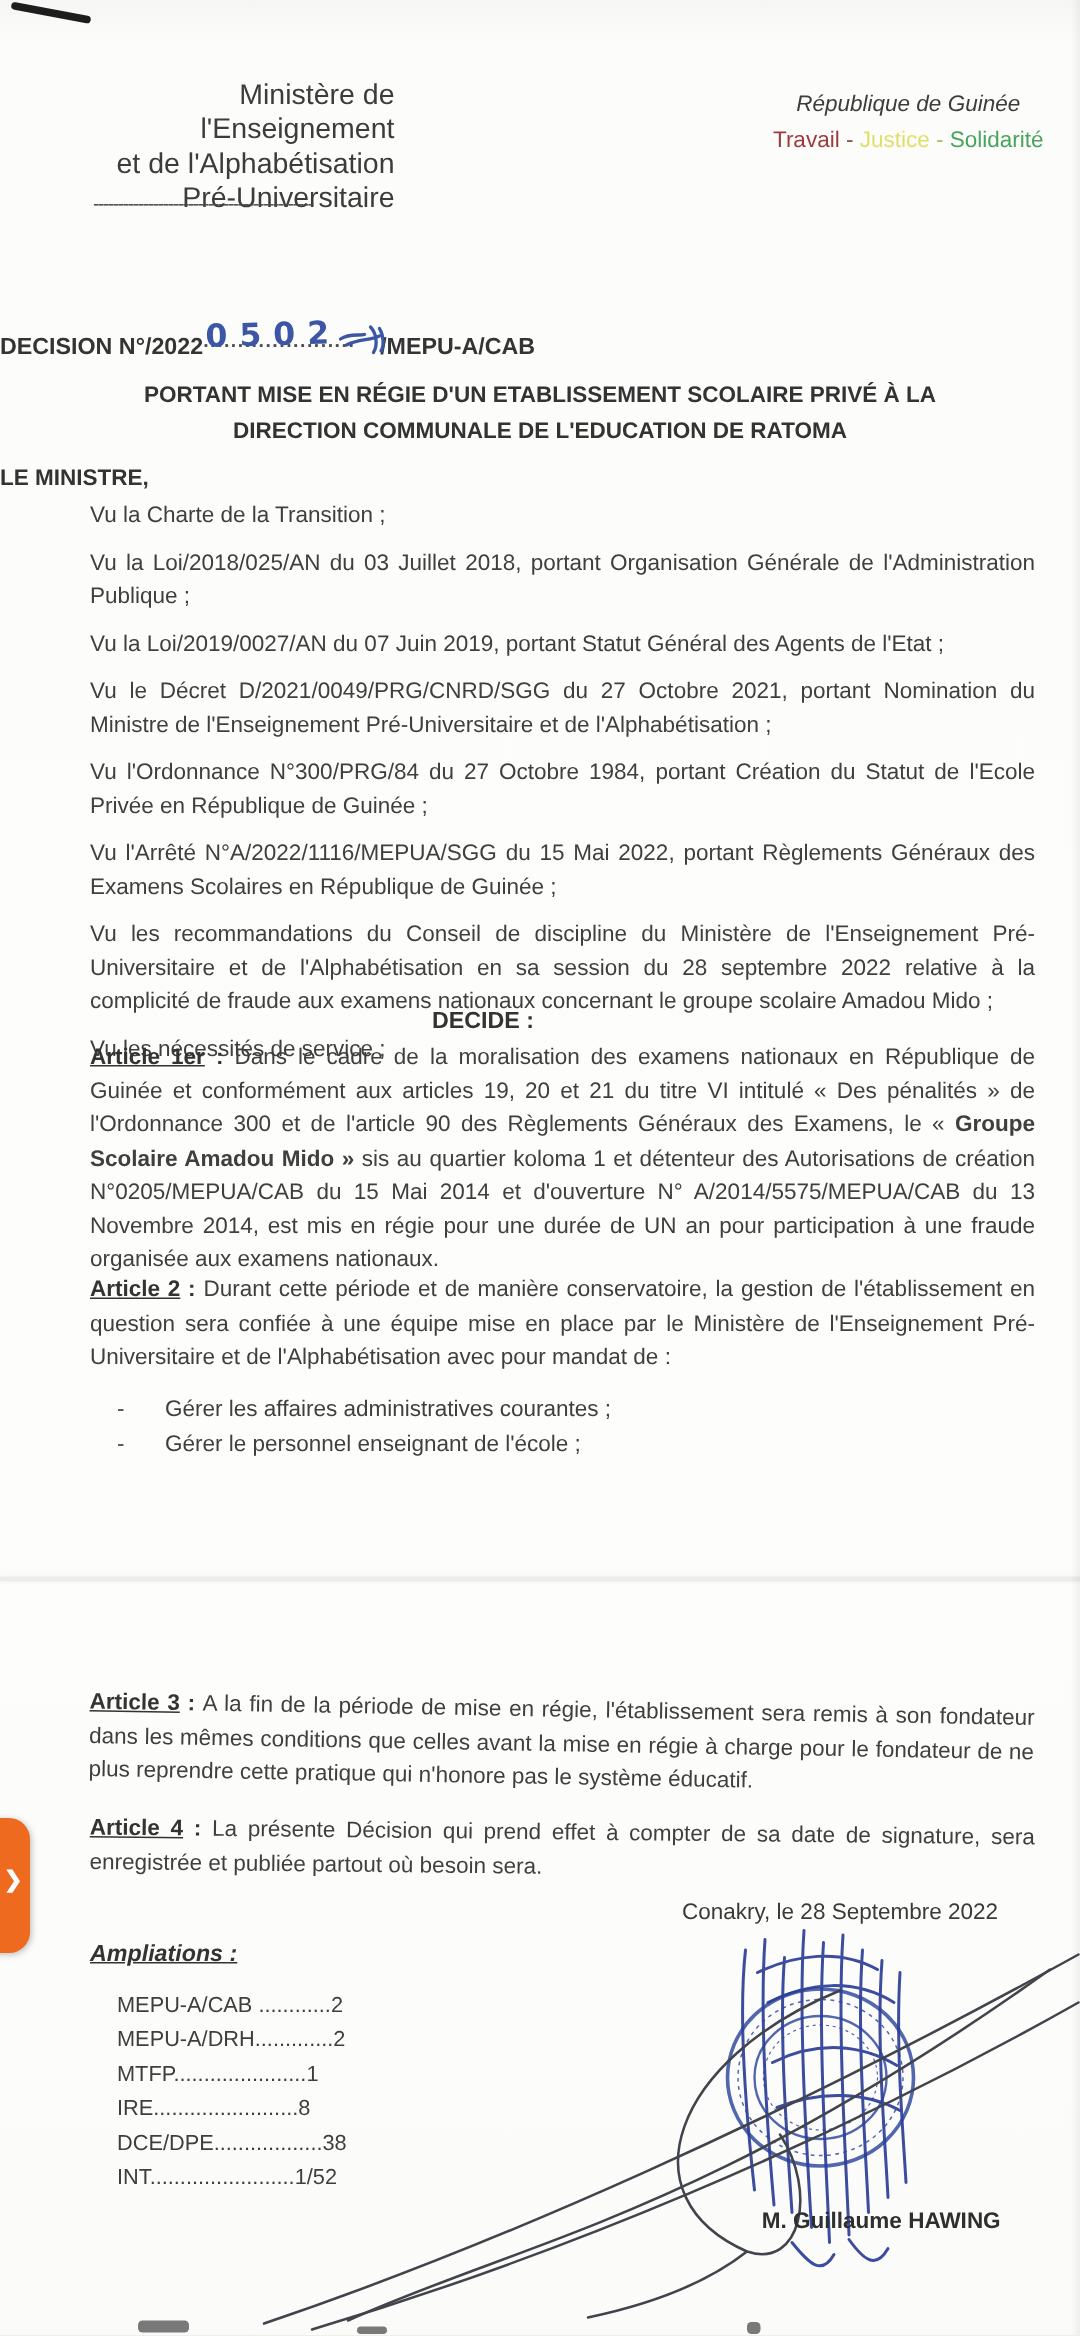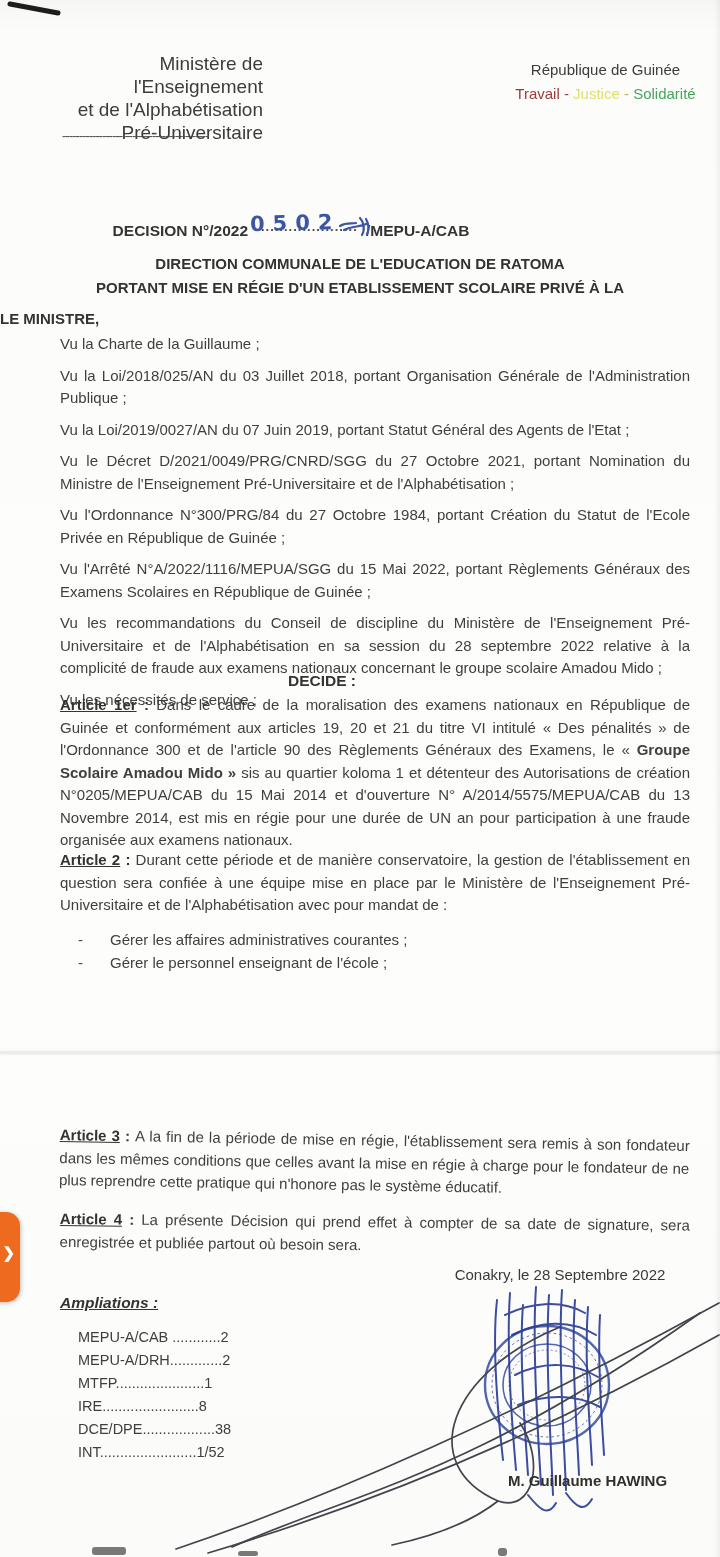--- a/index.html
+++ b/index.html
@@ -12,21 +12,21 @@
   .page::after{ 
     content:"";position:absolute;top:0;right:0;width:6px;height:100%;
     background:linear-gradient(90deg,rgba(0,0,0,0) 0%,rgba(0,0,0,.05) 100%);
   }
   .abs{position:absolute;}
   .bold{font-weight:bold;}
   .hdr-left{left:58px;top:52px;width:205px;text-align:right;font-size:19px;line-height:23px;color:#3c3c3c;}
   .hdr-dashes{left:62px;top:128px;width:185px;overflow:hidden;white-space:nowrap;font-size:13px;letter-spacing:-1px;color:#4a4a4a;}
   .hdr-right{left:498px;top:58px;width:215px;text-align:center;font-size:15px;line-height:24px;}
   .motto{font-size:15px;}
-  .title-line{left:0;top:218px;width:582px;text-align:center;font-size:15.5px;font-weight:bold;color:#343434;}
+  .title-line{left:0;top:218px;width:582px;text-align:left;font-size:15.5px;font-weight:bold;color:#343434;}
   .hw-wrap{position:relative;display:inline-block;width:118px;height:22px;vertical-align:-4px;}
   .hw-dots{position:absolute;left:0;top:1px;width:118px;overflow:hidden;white-space:nowrap;
     font-size:13px;letter-spacing:1px;color:#4e4e4e;font-weight:bold;}
   .hw-num{position:absolute;left:2px;top:-7px;font-size:21px;letter-spacing:8px;color:#3c55a5;
     font-weight:bold;transform:rotate(-1.5deg);font-family:"DejaVu Sans",sans-serif;}
   .hw-scribble{position:absolute;right:-6px;top:-4px;}
   .subject{left:50px;top:252px;width:620px;text-align:center;font-size:15px;font-weight:bold;line-height:24px;color:#333;}
   .minister{left:0;top:310px;width:720px;text-align:left;font-size:15px;font-weight:bold;color:#333;}
   .visas{left:60px;top:333px;width:630px;}
   .visas p{margin:0 0 9px 0;font-size:15px;line-height:22.5px;text-align:justify;}
@@ -64,45 +64,45 @@
   </svg>
 
   <div class="abs hdr-left">
     <div>Ministère de l'Enseignement</div>
     <div>et de l'Alphabétisation</div>
     <div>Pré-Universitaire</div>
   </div>
   <div class="abs hdr-dashes">--------------------------------------------</div>
 
   <div class="abs hdr-right">
-    <div style="color:#3c3c3c;">République de Guinée</div>
+    <div style="color:#3c3c3c;font-style:italic;">République de Guinée</div>
     <div class="motto">
       <span style="color: rgb(156, 58, 60);">Travail</span><span style="color:#8a4a4a;"> - </span><span style="color: rgb(223, 224, 108);">Justice</span><span style="color:#b9b95a;"> - </span><span style="color: rgb(71, 164, 90);">Solidarité</span>
     </div>
   </div>
 
   <div class="abs title-line">
     <span>DECISION N°/2022</span><span class="hw-wrap">
       <span class="hw-dots">......................</span>
       <span class="hw-num">0502</span>
       <svg class="hw-scribble" width="34" height="26" viewBox="0 0 34 26">
         <path d="M2,12 C8,8 14,10 18,9 M6,16 C14,12 22,13 28,10 M22,4 C26,8 27,16 24,21 M28,5 C31,10 31,17 29,20" stroke="#3c55a5" stroke-width="2.2" fill="none" stroke-linecap="round"></path>
       </svg>
     </span><span>/MEPU-A/CAB</span>
   </div>
 
   <div class="abs subject">
+    <div>PORTANT MISE EN RÉGIE D'UN ETABLISSEMENT SCOLAIRE PRIVÉ À LA</div>
     <div>DIRECTION COMMUNALE DE L'EDUCATION DE RATOMA</div>
-    <div>PORTANT MISE EN RÉGIE D'UN ETABLISSEMENT SCOLAIRE PRIVÉ À LA</div>
   </div>
 
   <div class="abs minister">LE MINISTRE,</div>
 
   <div class="abs visas">
-    <p>Vu la Charte de la Guillaume ;</p>
+    <p>Vu la Charte de la Transition ;</p>
     <p>Vu la Loi/2018/025/AN du 03 Juillet 2018, portant Organisation Générale de l'Administration Publique ;</p>
     <p>Vu la Loi/2019/0027/AN du 07 Juin 2019, portant Statut Général des Agents de l'Etat ;</p>
     <p>Vu le Décret D/2021/0049/PRG/CNRD/SGG du 27 Octobre 2021, portant Nomination du Ministre de l'Enseignement Pré-Universitaire et de l'Alphabétisation ;</p>
     <p>Vu l'Ordonnance N°300/PRG/84 du 27 Octobre 1984, portant Création du Statut de l'Ecole Privée en République de Guinée ;</p>
     <p>Vu l'Arrêté N°A/2022/1116/MEPUA/SGG du 15 Mai 2022, portant Règlements Généraux des Examens Scolaires en République de Guinée ;</p>
     <p>Vu les recommandations du Conseil de discipline du Ministère de l'Enseignement Pré-Universitaire et de l'Alphabétisation en sa session du 28 septembre 2022 relative à la complicité de fraude aux examens nationaux concernant le groupe scolaire Amadou Mido ;</p>
     <p>Vu les nécessités de service ;</p>
   </div>
 
   <div class="abs decide">DECIDE :</div>

